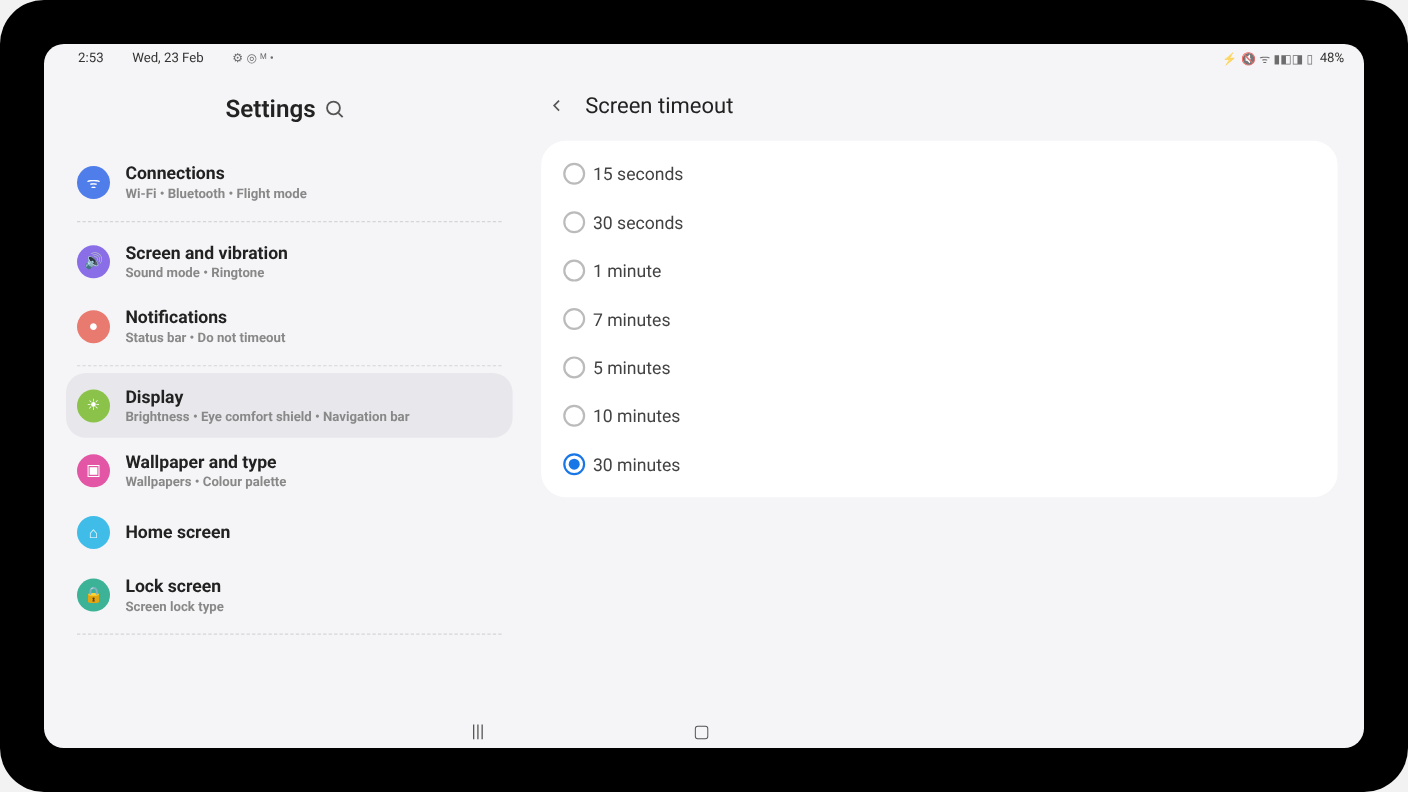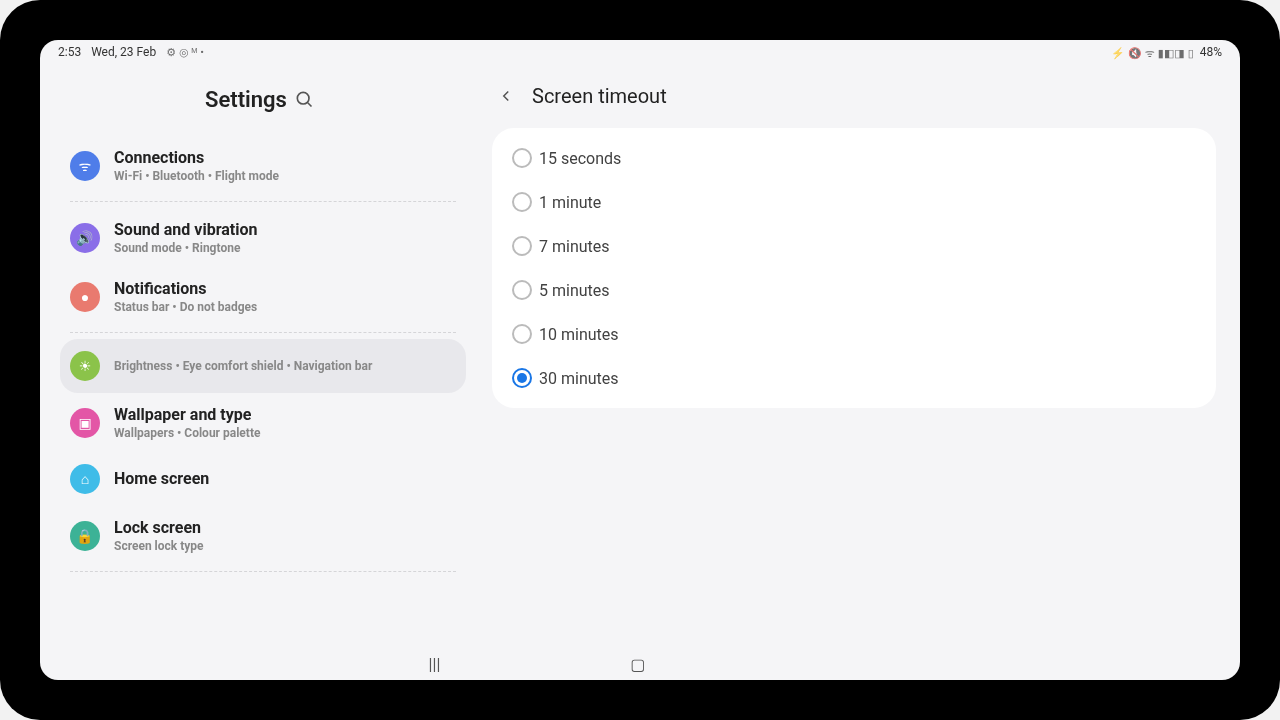--- a/index.html
+++ b/index.html
@@ -28,21 +28,21 @@
   }
   .status-bar {
     display: flex;
     justify-content: space-between;
     align-items: center;
     padding: 4px 18px;
     font-size: 12px;
     color: #333;
     height: 24px;
   }
-  .status-left { display: flex; gap: 10px; align-items: center; }
+  .status-left { display: flex; gap: 26px; align-items: center; margin-left: 13px; }
   .status-right { display: flex; gap: 6px; align-items: center; }
   .status-icons span { font-size: 11px; opacity: .7; }
 
   .content {
     display: flex;
     height: calc(100% - 24px - 32px);
   }
   .sidebar {
     width: 440px;
     padding: 18px 14px 0 20px;
@@ -176,36 +176,37 @@
       <div class="row-icon" style="background:#4f7de9">ᯤ</div>
       <div class="row-text">
         <div class="row-title">Connections</div>
         <div class="row-sub">Wi-Fi • Bluetooth • Flight mode</div>
       </div>
     </div>
   <div class="divider"></div>
     <div class="setting-row ">
       <div class="row-icon" style="background:#8a6ee8">🔊</div>
       <div class="row-text">
-        <div class="row-title">Sound and vibration</div>
+        <div class="row-title">Screen and vibration</div>
         <div class="row-sub">Sound mode • Ringtone</div>
       </div>
     </div>
 
     <div class="setting-row ">
       <div class="row-icon" style="background:#e97a6f">●</div>
       <div class="row-text">
         <div class="row-title">Notifications</div>
-        <div class="row-sub">Status bar • Do not badges</div>
+        <div class="row-sub">Status bar • Do not timeout</div>
       </div>
     </div>
   <div class="divider"></div>
     <div class="setting-row selected">
       <div class="row-icon" style="background:#8bc34a">☀</div>
       <div class="row-text">
+        <div class="row-title">Display</div>
         <div class="row-sub">Brightness • Eye comfort shield • Navigation bar</div>
       </div>
     </div>
 
     <div class="setting-row ">
       <div class="row-icon" style="background:#e356a6">▣</div>
       <div class="row-text">
         <div class="row-title">Wallpaper and type</div>
         <div class="row-sub">Wallpapers • Colour palette</div>
       </div>
@@ -237,20 +238,24 @@
               </svg>
           </div>
           <div class="detail-title">Screen timeout</div>
         </div>
         <div class="options-card" id="options-card">
     <div class="option-row">
       <div class="radio "></div>
       <div class="option-label">15 seconds</div>
     </div>
 
+    <div class="option-row">
+      <div class="radio "></div>
+      <div class="option-label">30 seconds</div>
+    </div>
 
     <div class="option-row">
       <div class="radio "></div>
       <div class="option-label">1 minute</div>
     </div>
 
     <div class="option-row">
       <div class="radio "></div>
       <div class="option-label">7 minutes</div>
     </div>

